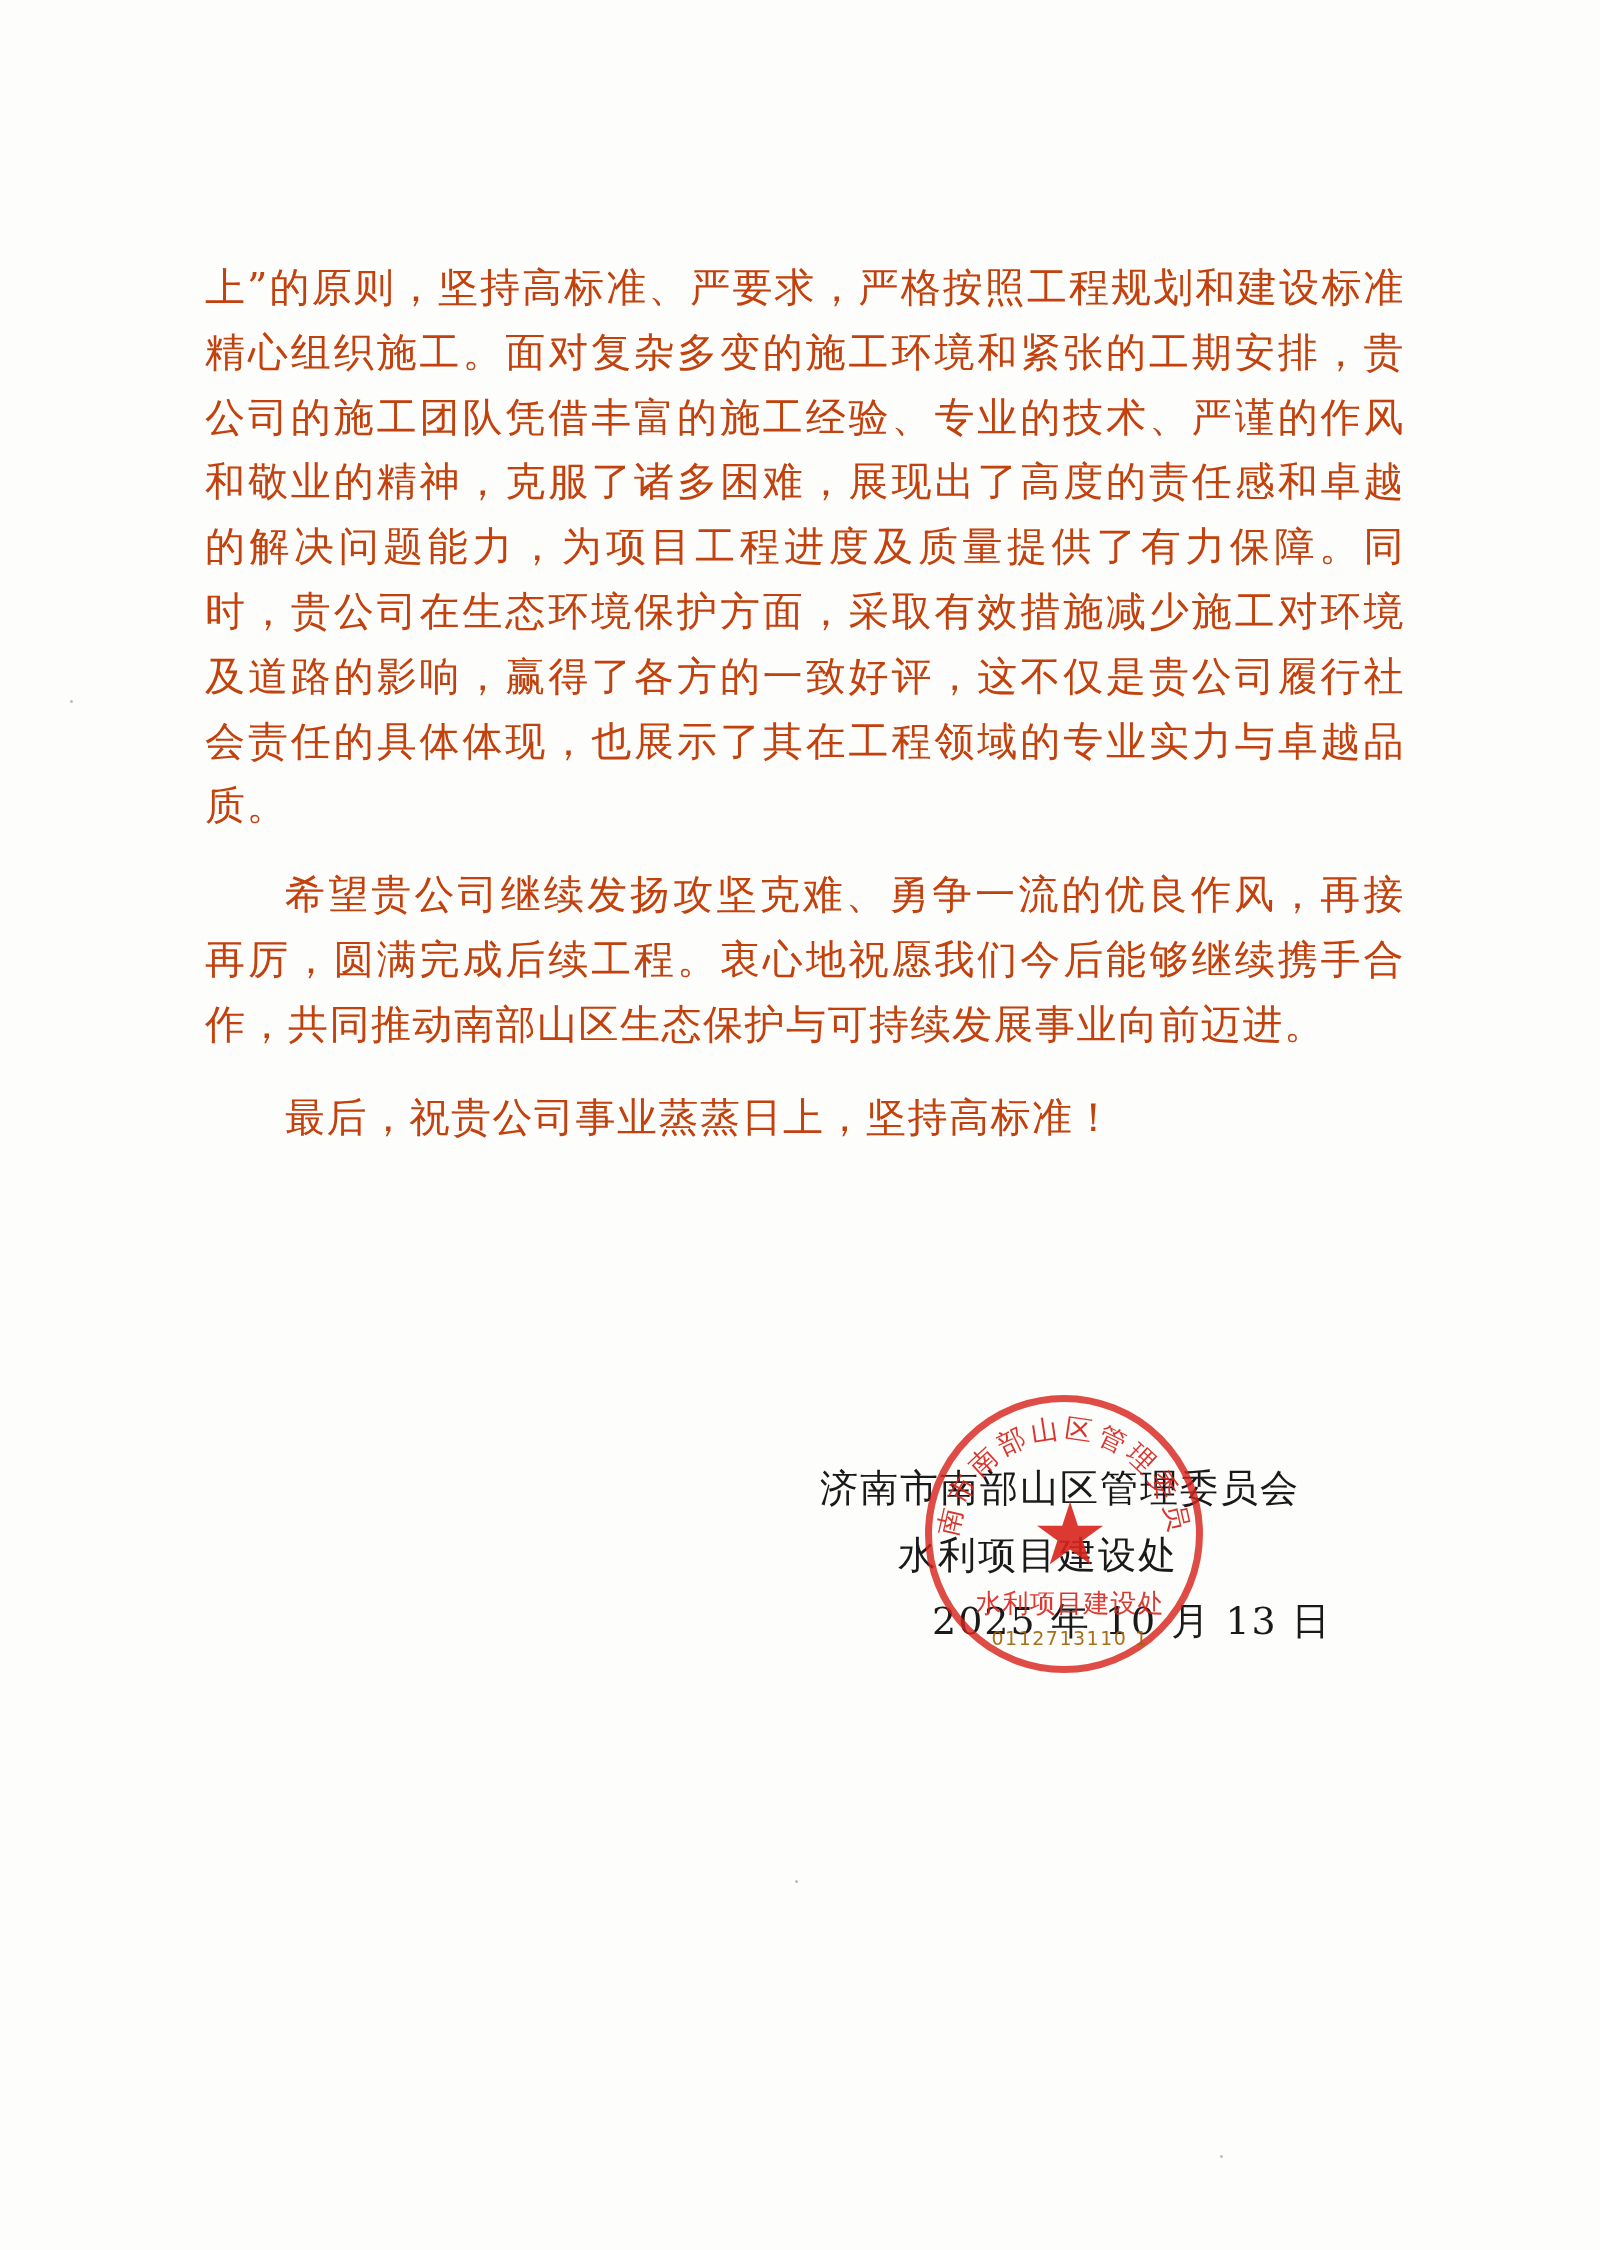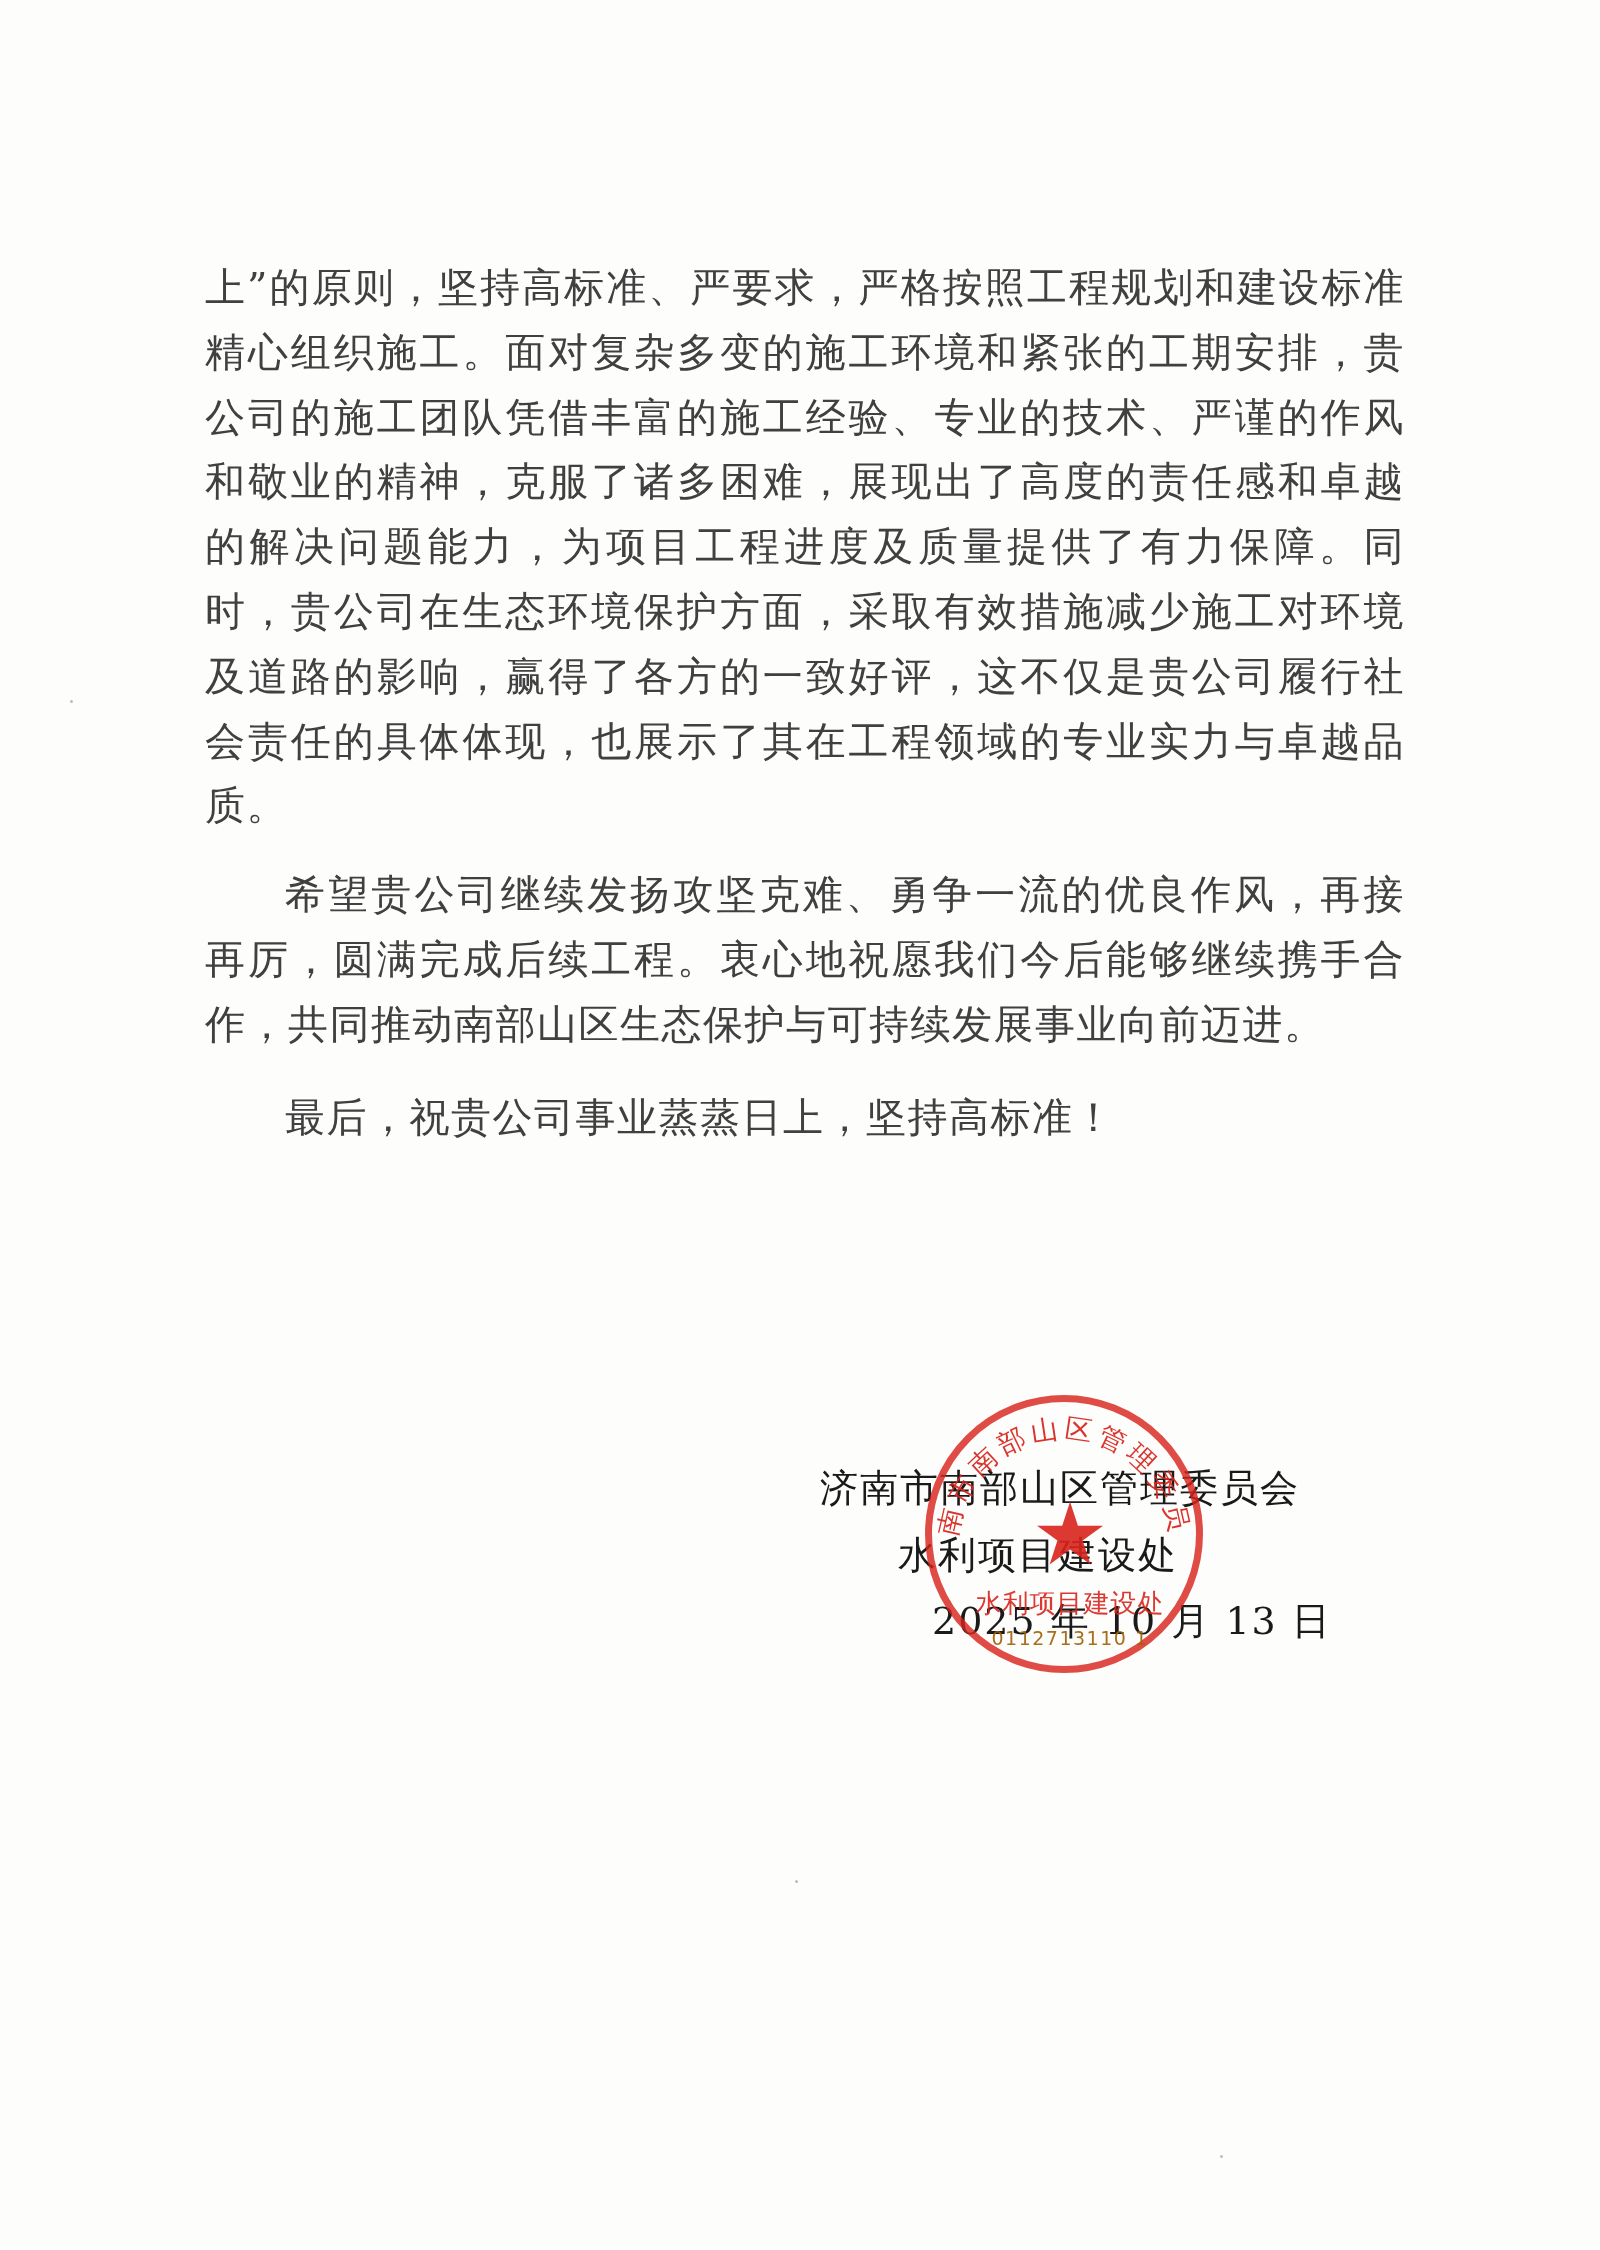--- a/index.html
+++ b/index.html
@@ -23,21 +23,21 @@
   }
   .doc-body {
     position: absolute;
     left: 205px;
     top: 255px;
     width: 1200px;
   }
   .para {
     font-size: 40px;
     line-height: 1.62;
-    color: #404040;
+    color: #c2410c;
     letter-spacing: 1.5px;
     text-align: justify;
     text-justify: inter-ideograph;
     margin: 0 0 4px 0;
     font-family: "DejaVu Serif", "Liberation Serif", serif;
   }
   .para.indent {
     text-indent: 80px;
     font-family: Liberation Mono, monospace;
   }

